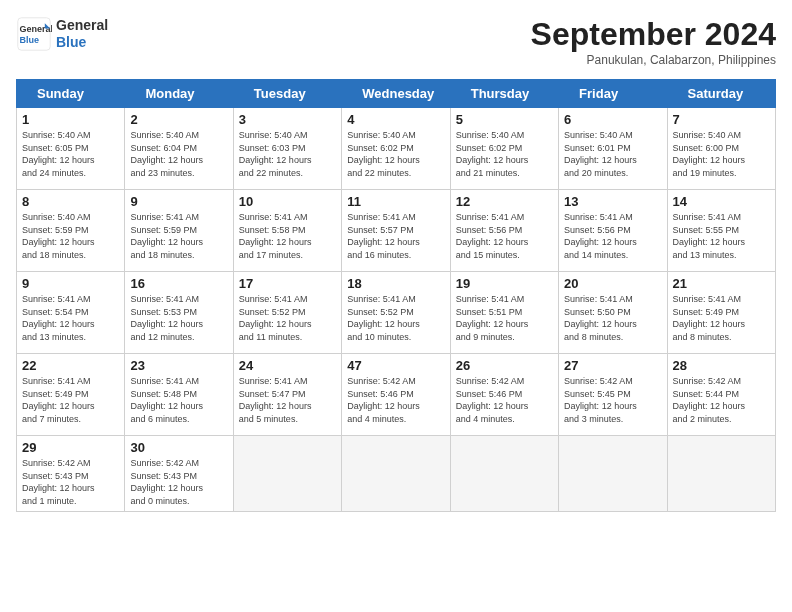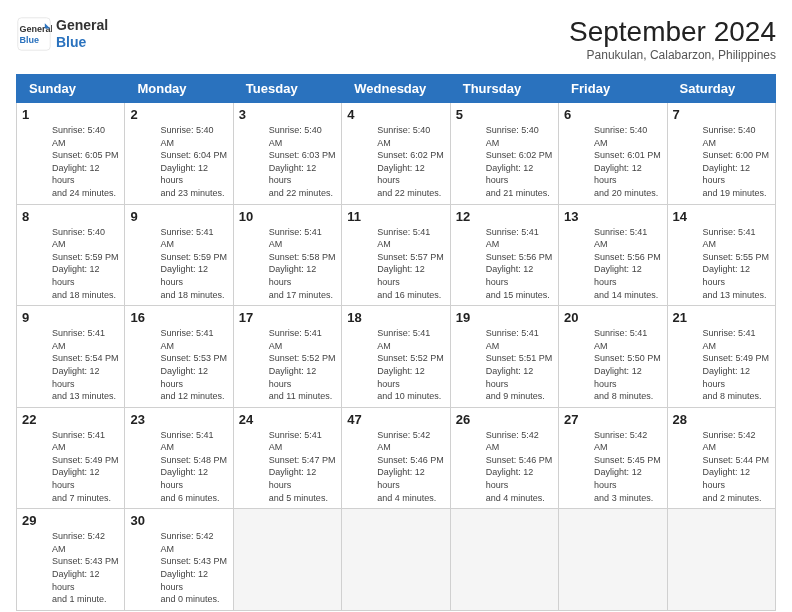--- a/index.html
+++ b/index.html
@@ -29,39 +29,39 @@
       line-height: 1.2;
     }
     .logo-icon {
       width: 36px;
       height: 36px;
     }
     .title-section {
       text-align: right;
     }
     .calendar-title {
-      font-size: 28px;
-      font-weight: normal;
+      font-size: 32px;
+      font-weight: bold;
       color: #222;
     }
     .calendar-subtitle {
       font-size: 12px;
       color: #555;
     }
     table {
       width: 100%;
       border-collapse: collapse;
       table-layout: fixed;
     }
     th {
       background-color: #2a72be;
       color: #fff;
       font-size: 13px;
       font-weight: bold;
-      padding: 6px 12px;
+      padding: 6px 20px;
       text-align: left;
       border: 1px solid #2a72be;
     }
     td {
       border: 1px solid #d0d0d0;
       vertical-align: top;
       padding: 4px 5px;
       font-size: 9.5px;
       color: #333;
       height: 82px;
@@ -74,21 +74,20 @@
       font-size: 13px;
       font-weight: bold;
       color: #222;
       display: block;
       margin-bottom: 2px;
     }
     .day-info {
       font-size: 9px;
       color: #444;
       line-height: 1.4;
-      margin-left: 30px;
     }
     tr:last-child td {
       height: 70px;
     }
   </style>
 </head>
 <body>
 
 <div class="header-section">
   <div class="logo">

